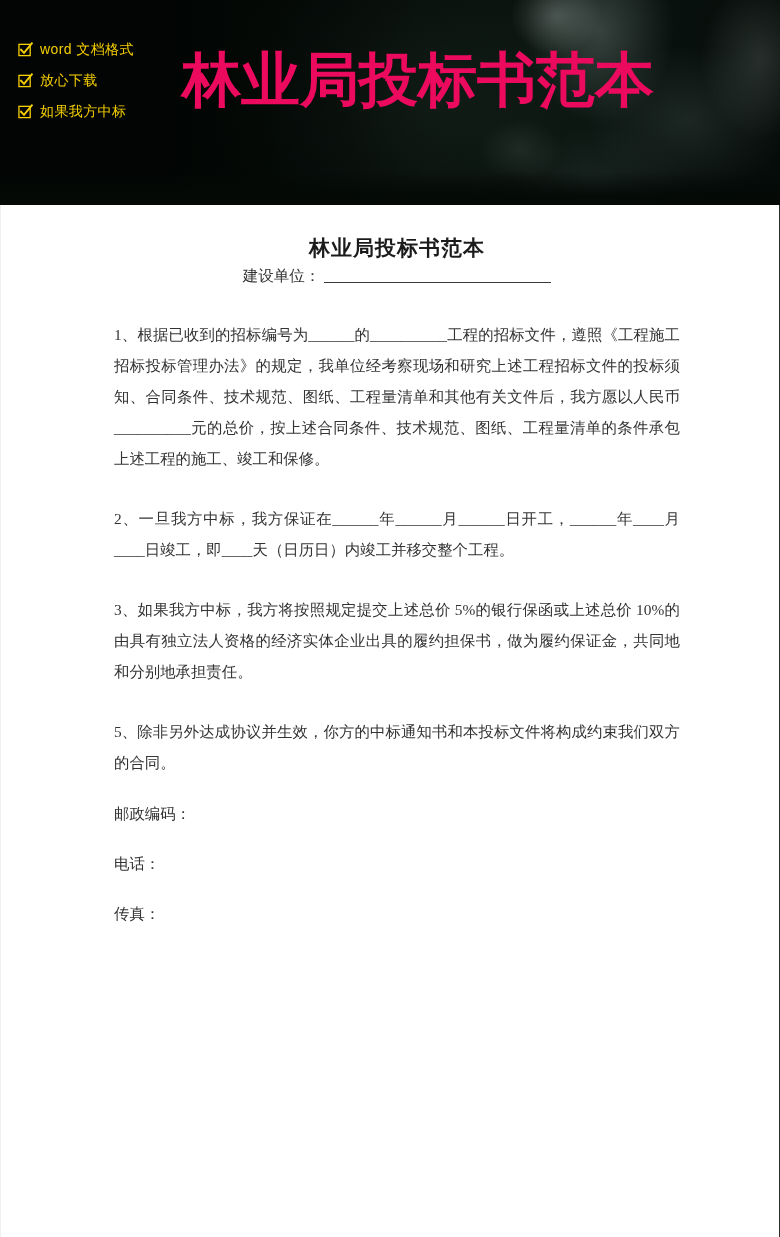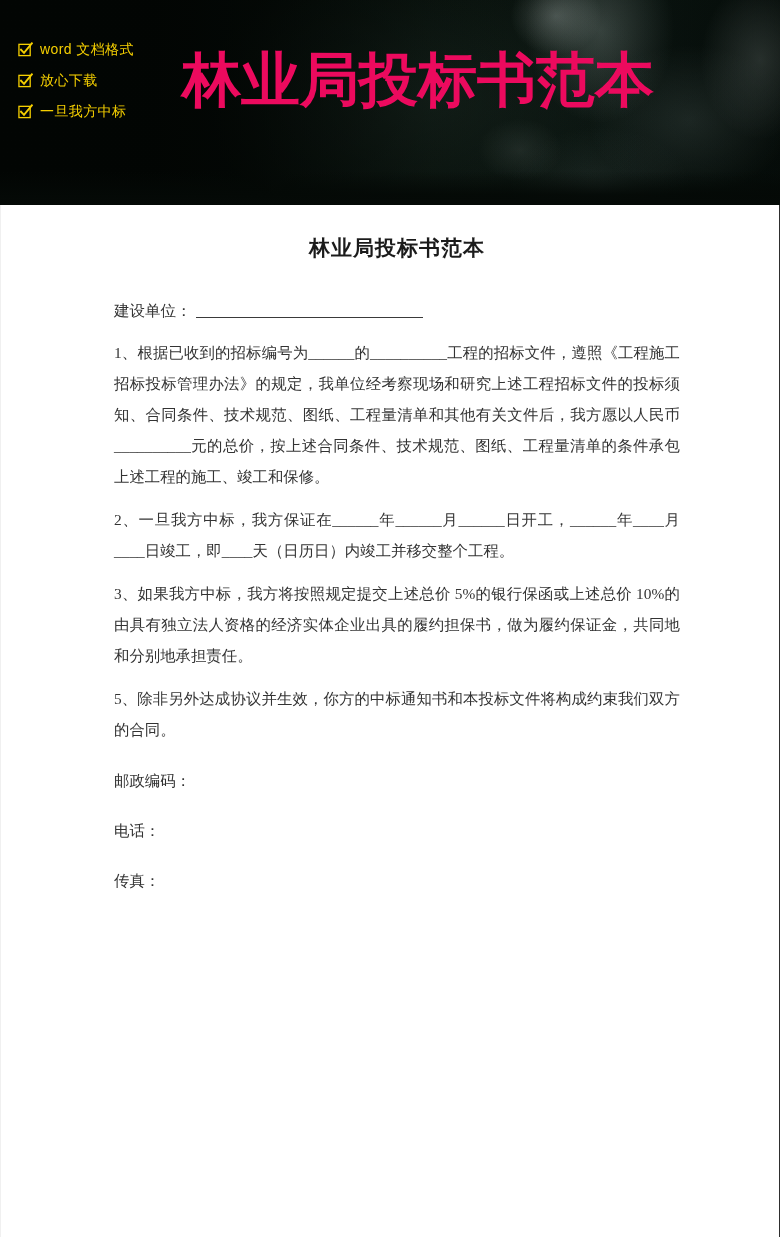--- a/index.html
+++ b/index.html
@@ -116,39 +116,39 @@
   .doc-title {
     text-align: center;
     font-size: 21px;
     font-weight: bold;
     color: #1b1b1b;
     margin: 29px 0 0 0;
     letter-spacing: 1px;
     font-family: "Liberation Serif", "DejaVu Serif", serif;
   }
   .field-line {
-    margin-top: 35px;
     font-size: 15.5px;
     color: #333333;
     line-height: 28px;
     font-family: "Liberation Serif", "DejaVu Serif", serif;
+    text-align: center;
   }
   .blank-xl {
     display: inline-block;
     width: 227px;
     border-bottom: 1.3px solid #3a3a3a;
     height: 15px;
     vertical-align: -2px;
     margin-left: 4px;
   }
   .para {
     font-size: 15.4px;
     line-height: 31px;
     color: #333333;
-    margin: 12px 0 0 0;
+    margin: 29px 0 0 0;
     text-align: justify;
     font-family: "Liberation Serif", "DejaVu Serif", serif;
   }
   .footer-field {
     font-size: 15.4px;
     line-height: 28px;
     color: #333333;
     margin: 22px 0 0 0;
     font-family: "Liberation Serif", "DejaVu Serif", serif;
   }
@@ -179,21 +179,21 @@
           <path d="M3.2 8.2 L6.4 11.6 L14.8 1.4" fill="none" stroke="#f5cf00" stroke-width="2" stroke-linecap="square"></path>
         </svg>
         <span class="feature-label">放心下载</span>
       </div>
 
       <div class="feature-item">
         <svg class="check-icon" viewBox="0 0 16 16">
           <rect x="1" y="2.5" width="12" height="12" fill="none" stroke="#f5cf00" stroke-width="1.4"></rect>
           <path d="M3.2 8.2 L6.4 11.6 L14.8 1.4" fill="none" stroke="#f5cf00" stroke-width="2" stroke-linecap="square"></path>
         </svg>
-        <span class="feature-label">一旦我方中标</span>
+        <span class="feature-label">如果我方中标</span>
       </div>
 
     </div>
 
     <div class="banner-title">林业局投标书范本</div>
   </div>
 
   <div class="sheet">
     <div class="doc-inner">
 

